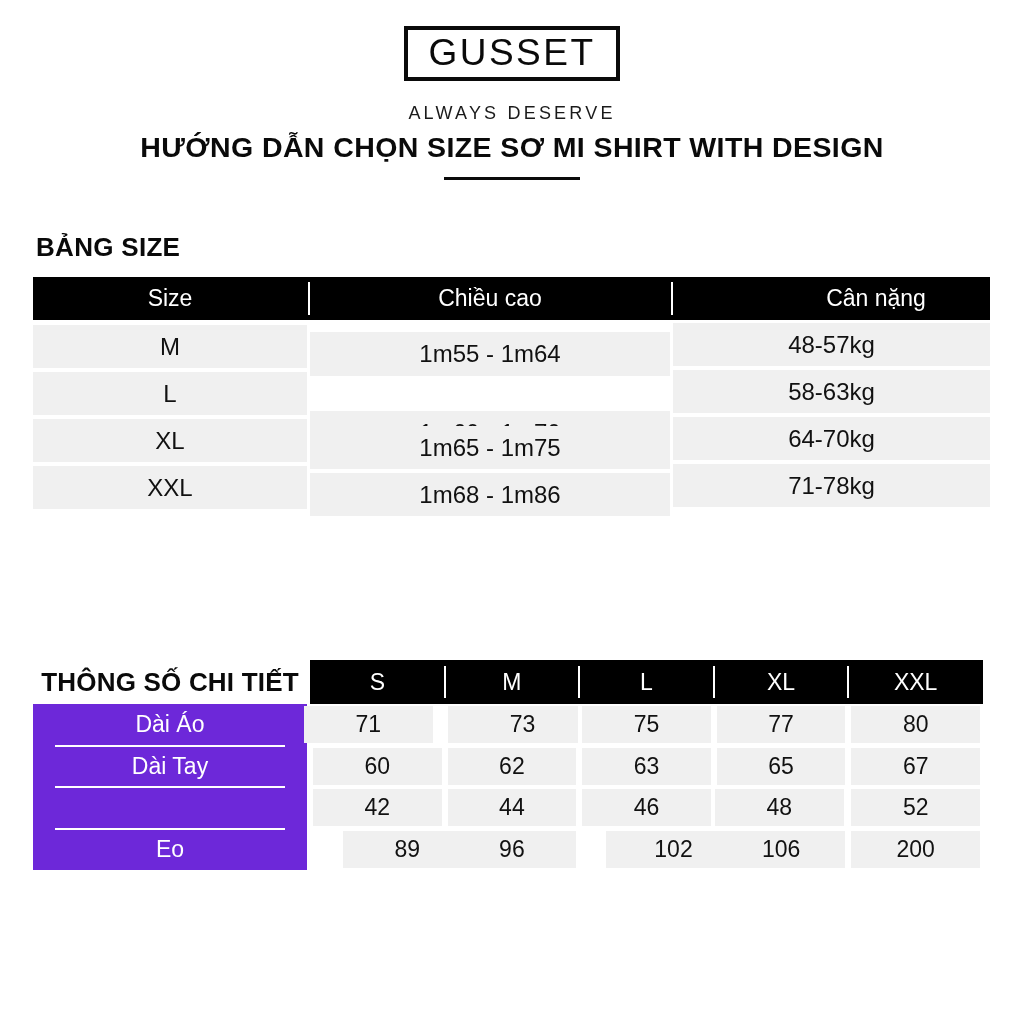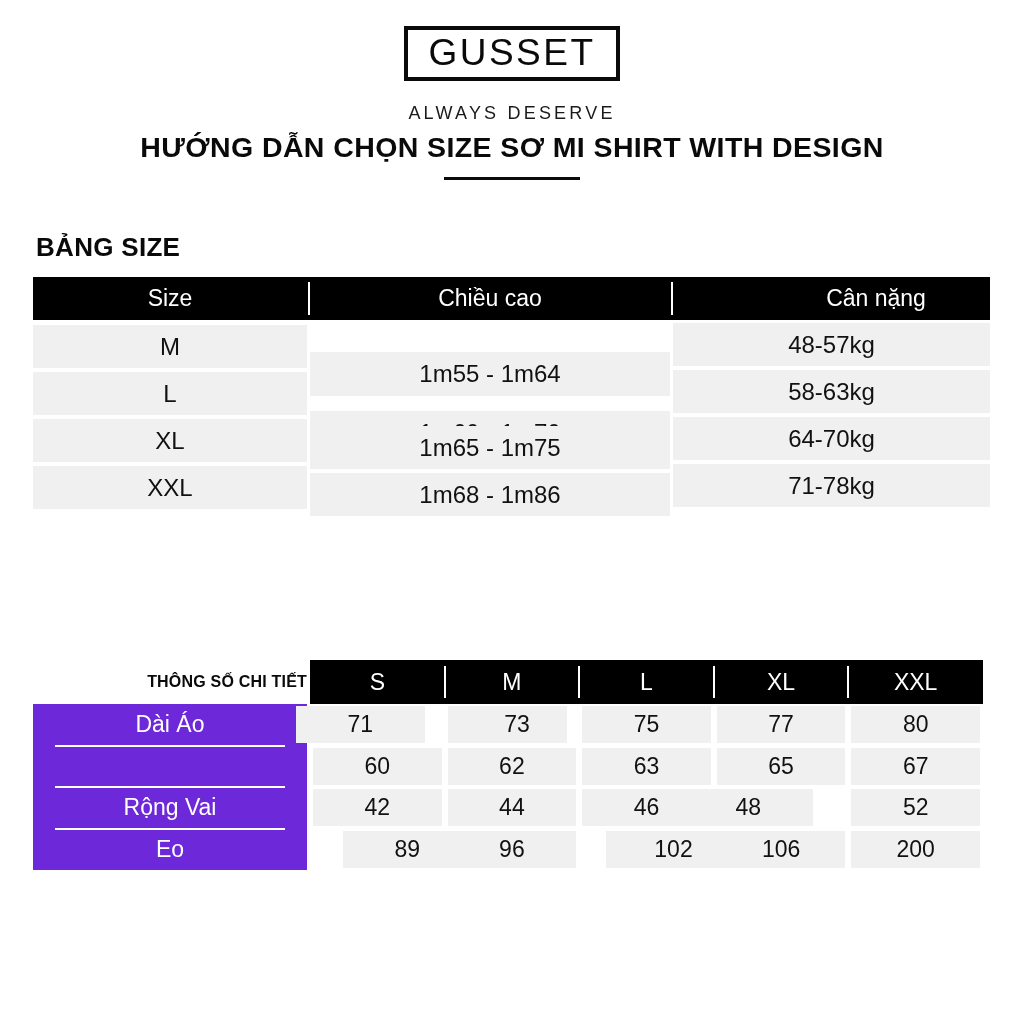--- a/index.html
+++ b/index.html
@@ -132,25 +132,25 @@
   .t2 { position: absolute; left: 0; top: 0; width: 1024px; }
 
   .t2-corner {
     position: absolute;
     left: 33px;
     top: 660px;
     width: 274px;
     height: 44px;
     background: #ffffff;
     color: #0a0a0a;
-    font-size: 16px;
+    font-size: 26px;
     font-weight: bold;
     letter-spacing: 0.2px;
     line-height: 44px;
-    text-align: right;
+    text-align: center;
   }
 
   .t2-head {
     position: absolute;
     left: 310px;
     top: 660px;
     width: 673px;
     height: 44px;
     background: #000000;
   }
@@ -221,21 +221,21 @@
   <div class="t1">
     <div class="t1-head">
       <div class="hcell c1">Size</div>
       <div class="vdiv v1"></div>
       <div class="hcell c2">Chiều cao</div>
       <div class="vdiv v2"></div>
       <div class="hcell c3">Cân nặng</div>
     </div>
     <div id="t1-body">
         <div class="cell col-size" style="top: 325px; height: 43px; line-height: 43px;">M</div>
-        <div class="cell col-height" style="top: 352px; height: 44px; line-height: 43px;">1m55 - 1m64</div>
+        <div class="cell col-height" style="top: 332px; height: 44px; line-height: 43px;">1m55 - 1m64</div>
         <div class="cell col-weight" style="top: 323px; height: 43px; line-height: 43px;">48-57kg</div>
         <div class="cell col-size" style="top: 372px; height: 43px; line-height: 43px;">L</div>
         <div class="cell col-height" style="top: 379px; height: 43px; line-height: 43px; margin-top: 32px;">1m60 - 1m70</div>
         <div class="cell col-weight" style="top: 370px; height: 43px; line-height: 43px;">58-63kg</div>
         <div class="cell col-size" style="top: 419px; height: 43px; line-height: 43px;">XL</div>
         <div class="cell col-height" style="top: 426px; height: 43px; line-height: 43px;">1m65 - 1m75</div>
         <div class="cell col-weight" style="top: 417px; height: 43px; line-height: 43px;">64-70kg</div>
         <div class="cell col-size" style="top: 466px; height: 43px; line-height: 43px;">XXL</div>
         <div class="cell col-height" style="top: 473px; height: 43px; line-height: 43px;">1m68 - 1m86</div>
         <div class="cell col-weight" style="top: 464px; height: 43px; line-height: 43px;">71-78kg</div>
@@ -251,40 +251,40 @@
         <div class="hcell" style="left: 269.2px; width: 134.6px;">L</div>
         <div class="vdiv" style="left: 268.2px;"></div>
         <div class="hcell" style="left: 403.8px; width: 134.6px;">XL</div>
         <div class="vdiv" style="left: 402.8px;"></div>
         <div class="hcell" style="left: 538.4px; width: 134.6px;">XXL</div>
         <div class="vdiv" style="left: 537.4px;"></div>
       </div>
     <div class="t2-labels" id="t2-labels">
         <div class="lrow" style="top: 0px;">Dài Áo</div>
         <div class="lsep" style="top: 40.5px;"></div>
+        <div class="lrow" style="top: 41.5px;">Dài Tay</div>
         <div class="lsep" style="top: 82px;"></div>
-        <div class="lrow" style="top: 83px;">Rộng Vai</div>
         <div class="lsep" style="top: 123.5px;"></div>
         <div class="lrow" style="top: 124.5px;">Eo</div>
       </div>
     <div id="t2-body">
-        <div class="cell" style="left: 296px; width: 128.6px; top: 706px; height: 37px; line-height: 37px;">71</div>
-        <div class="cell" style="left: 447.6px; width: 119px; top: 706px; height: 37px; line-height: 37px; padding-left: 20px;">73</div>
+        <div class="cell" style="left: 304px; width: 128.6px; top: 706px; height: 37px; line-height: 37px;">71</div>
+        <div class="cell" style="left: 447.6px; width: 130px; top: 706px; height: 37px; line-height: 37px; padding-left: 20px;">73</div>
         <div class="cell" style="left: 582.2px; width: 128.6px; top: 706px; height: 37px; line-height: 37px;">75</div>
         <div class="cell" style="left: 716.8px; width: 128.6px; top: 706px; height: 37px; line-height: 37px;">77</div>
         <div class="cell" style="left: 851.4px; width: 128.6px; top: 706px; height: 37px; line-height: 37px;">80</div>
         <div class="cell" style="left: 313px; width: 128.6px; top: 747.5px; height: 37px; line-height: 37px;">60</div>
         <div class="cell" style="left: 447.6px; width: 128.6px; top: 747.5px; height: 37px; line-height: 37px;">62</div>
         <div class="cell" style="left: 582.2px; width: 128.6px; top: 747.5px; height: 37px; line-height: 37px;">63</div>
         <div class="cell" style="left: 716.8px; width: 128.6px; top: 747.5px; height: 37px; line-height: 37px;">65</div>
         <div class="cell" style="left: 851.4px; width: 128.6px; top: 747.5px; height: 37px; line-height: 37px;">67</div>
         <div class="cell" style="left: 313px; width: 128.6px; top: 789px; height: 37px; line-height: 37px;">42</div>
         <div class="cell" style="left: 447.6px; width: 128.6px; top: 789px; height: 37px; line-height: 37px;">44</div>
         <div class="cell" style="left: 582.2px; width: 128.6px; top: 789px; height: 37px; line-height: 37px;">46</div>
-        <div class="cell" style="left: 684px; width: 128.6px; top: 789px; height: 37px; line-height: 37px; text-align: center;">48</div>
+        <div class="cell" style="left: 715px; width: 128.6px; top: 789px; height: 37px; line-height: 37px; text-align: center;">48</div>
         <div class="cell" style="left: 851.4px; width: 128.6px; top: 789px; height: 37px; line-height: 37px;">52</div>
         <div class="cell" style="left: 313px; width: 128.6px; top: 830.5px; height: 37px; line-height: 37px; margin-left: 30px;">89</div>
         <div class="cell" style="left: 447.6px; width: 128.6px; top: 830.5px; height: 37px; line-height: 37px;">96</div>
         <div class="cell" style="left: 606px; width: 135px; top: 830.5px; height: 37px; line-height: 37px;">102</div>
         <div class="cell" style="left: 716.8px; width: 128.6px; top: 830.5px; height: 37px; line-height: 37px;">106</div>
         <div class="cell" style="left: 851.4px; width: 128.6px; top: 830.5px; height: 37px; line-height: 37px;">200</div>
       </div>
   </div>
 
 </div>

